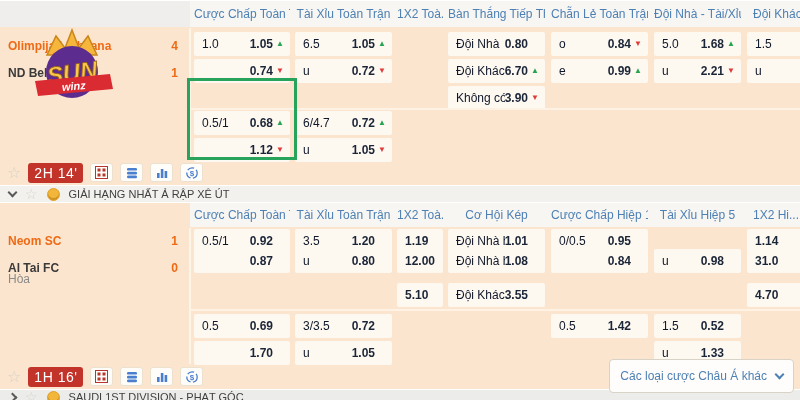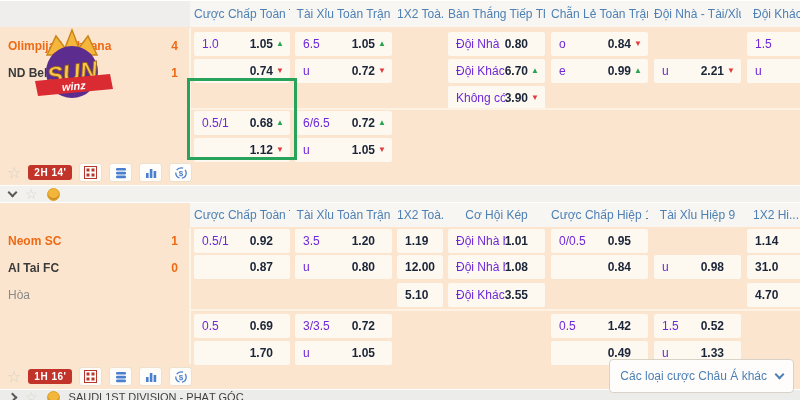--- a/index.html
+++ b/index.html
@@ -21,24 +21,24 @@
   .hleft { text-align:left; padding-left:6px; }
   
   .c1 { left:194px; width:96px; } .c2 { left:295px; width:97px; }
   .c3 { left:397px; width:46px; } .c4 { left:448px; width:97px; }
   .c5 { left:551px; width:97px; } .c6 { left:654px; width:87px; }
   .c7 { left:747px; width:110px; }
   
   .table { position:absolute; left:0; width:800px; }
   .t1 { top:31px; height:152px; } .t2 { top:228px; height:160px; }
   .t1 .r1{top:0} .t1 .r2{top:27px} .t1 .r3{top:54px} .t1 .r4{top:79px} .t1 .r5{top:106px}
-  .t2 .r1{top:0} .t2 .r2{top:26px} .t2 .r3{top:54px} .t2 .r4{top:85px} .t2 .r5{top:112px}
+  .t2 .r1{top:0} .t2 .r2{top:20px} .t2 .r3{top:54px} .t2 .r4{top:85px} .t2 .r5{top:112px}
   .cell { position:absolute; height:24px; background:#fdf8f0; border-radius:2px;
           display:flex; align-items:center; padding:0 6px 0 8px; cursor:pointer; }
-  .cell .hc { flex:1; color:#6d28d9; white-space:nowrap; overflow:hidden; }
+  .cell .hc { flex:1; color:#0f172a; white-space:nowrap; overflow:hidden; }
   .cell .val { font-weight:bold; color:#1b2538; }
   .cell .arr { width:11px; text-align:right; font-size:8px; line-height:1; }
   .arr[data-dir="up"]::before { content:"▲"; color:#27a452; }
   .arr[data-dir="down"]::before { content:"▼"; color:#e03a3a; }
   .lv { justify-content:flex-start; }
   .lv .val { margin-right:auto; }
   .sep { position:absolute; left:190px; width:610px; height:2px; background:#fdf2e4; }
   .vline { position:absolute; width:2px; background:#fdf4e8; left:189px; }
   
   .team { position:absolute; left:8px; height:24px; line-height:24px;
@@ -47,21 +47,21 @@
   .score { position:absolute; left:150px; width:28px; height:24px; line-height:24px;
            text-align:right; font-weight:bold; color:#ef6a15; z-index:2; }
   .logo { position:absolute; left:30px; top:27px; z-index:4; }
   
   .hibox { position:absolute; left:187px; top:77px; width:110px; height:82px;
            border:3px solid #28a35c; z-index:6; pointer-events:none; }
   
   .toolbar { position:absolute; left:7px; height:21px; display:flex; align-items:center; gap:7px; z-index:3; }
   .tb1 { top:161px; } .tb2 { top:365px; }
   .star { color:#d8d2c8; font-size:16px; line-height:1; cursor:pointer; }
-  .badge { background:#c2342a; color:#fff; font-weight:bold; font-size:10px;
+  .badge { background:#c2342a; color:#fff; font-weight:normal; font-size:14px;
            padding:2px 6px; border-radius:3px; letter-spacing:.5px; white-space:nowrap; }
   .icobtn { width:23px; height:19px; background:#fffdf9; border:1px solid #ece1cf;
             border-radius:3px; display:flex; align-items:center; justify-content:center; cursor:pointer; }
   
   .section { position:absolute; left:0; width:800px; background:#f2f1ee;
              border-top:1px solid #fff; border-bottom:1px solid #fff;
              display:flex; align-items:center; gap:9px; padding-left:9px;
              font-size:11px; color:#3f3f3f; z-index:2; }
   .s1 { top:184px; height:18px; } .s2 { top:388px; height:16px; background:#ececea; }
   .chev { width:7px; height:7px; border-right:2px solid #5a5a5a; border-bottom:2px solid #5a5a5a;
@@ -133,21 +133,21 @@
         <span class="hc">6.5</span>
         <span class="val">1.05</span>
         <span class="arr" data-dir="up"></span>
       </div>
     <div class="cell c2 r2">
         <span class="hc">u</span>
         <span class="val">0.72</span>
         <span class="arr" data-dir="down"></span>
       </div>
     <div class="cell c2 r4">
-        <span class="hc">6/6.5</span>
+        <span class="hc">6/4.7</span>
         <span class="val">0.72</span>
         <span class="arr" data-dir="up"></span>
       </div>
     <div class="cell c2 r5">
         <span class="hc">u</span>
         <span class="val">1.05</span>
         <span class="arr" data-dir="down"></span>
       </div>
 
     <div class="cell c4 r1">
@@ -170,20 +170,25 @@
         <span class="hc">o</span>
         <span class="val">0.84</span>
         <span class="arr" data-dir="down"></span>
       </div>
     <div class="cell c5 r2">
         <span class="hc">e</span>
         <span class="val">0.99</span>
         <span class="arr" data-dir="up"></span>
       </div>
 
+    <div class="cell c6 r1">
+        <span class="hc">5.0</span>
+        <span class="val">1.68</span>
+        <span class="arr" data-dir="up"></span>
+      </div>
     <div class="cell c6 r2">
         <span class="hc">u</span>
         <span class="val">2.21</span>
         <span class="arr" data-dir="down"></span>
       </div>
 
     <div class="cell c7 r1">
         <span class="hc">1.5</span>
       </div>
     <div class="cell c7 r2">
@@ -226,36 +231,37 @@
           <circle cx="7" cy="7" r="5.2" fill="none" stroke="#4a7fd0" stroke-width="1.3" stroke-dasharray="7 2.5"></circle>
           <text x="7" y="9.8" text-anchor="middle" font-size="8" font-weight="bold" fill="#4a7fd0">$</text>
         </svg>
     </span>
   </div>
 
   <div class="section s1">
     <span class="chev down"></span>
     <span class="star" style="font-size:14px">☆</span>
     <span class="coin"></span>
+    <span>GIẢI HẠNG NHẤT Ả RẬP XÊ ÚT</span>
   </div>
 
   <div class="band2">
     <div class="band2bg"></div>
     <div class="hl c1">Cược Chấp Toàn T...</div>
     <div class="hl c2">Tài Xỉu Toàn Trận</div>
     <div class="hl c3">1X2 Toà...</div>
     <div class="hl c4">Cơ Hội Kép</div>
     <div class="hl c5">Cược Chấp Hiệp 1</div>
-    <div class="hl c6">Tài Xỉu Hiệp 9</div>
+    <div class="hl c6">Tài Xỉu Hiệp 5</div>
     <div class="hl c7 hleft">1X2 Hi...</div>
   </div>
 
   <div class="team t-home" style="top:228px">Neom SC</div>
   <div class="team t-away" style="top:255px">Al Tai FC</div>
-  <div class="team t-draw" style="top:282px">Hòa</div>
+  <div class="team t-draw" style="top:266px">Hòa</div>
   <div class="score" style="top:228px">1</div>
   <div class="score" style="top:255px">0</div>
 
   <div class="table t2">
     <div class="cell c1 r1">
         <span class="hc">0.5/1</span>
         <span class="val">0.92</span>
         <span class="arr" data-dir=""></span>
       </div>
     <div class="cell c1 r2">
@@ -327,25 +333,20 @@
         <span class="arr" data-dir=""></span>
       </div>
     <div class="cell c5 r2">
         <span class="hc"></span>
         <span class="val">0.84</span>
         <span class="arr" data-dir=""></span>
       </div>
     <div class="cell c5 r4">
         <span class="hc">0.5</span>
         <span class="val">1.42</span>
-        <span class="arr" data-dir=""></span>
-      </div>
-    <div class="cell c5 r5">
-        <span class="hc"></span>
-        <span class="val">0.49</span>
         <span class="arr" data-dir=""></span>
       </div>
 
     <div class="cell c6 r2">
         <span class="hc">u</span>
         <span class="val">0.98</span>
         <span class="arr" data-dir=""></span>
       </div>
     <div class="cell c6 r4">
         <span class="hc">1.5</span>

